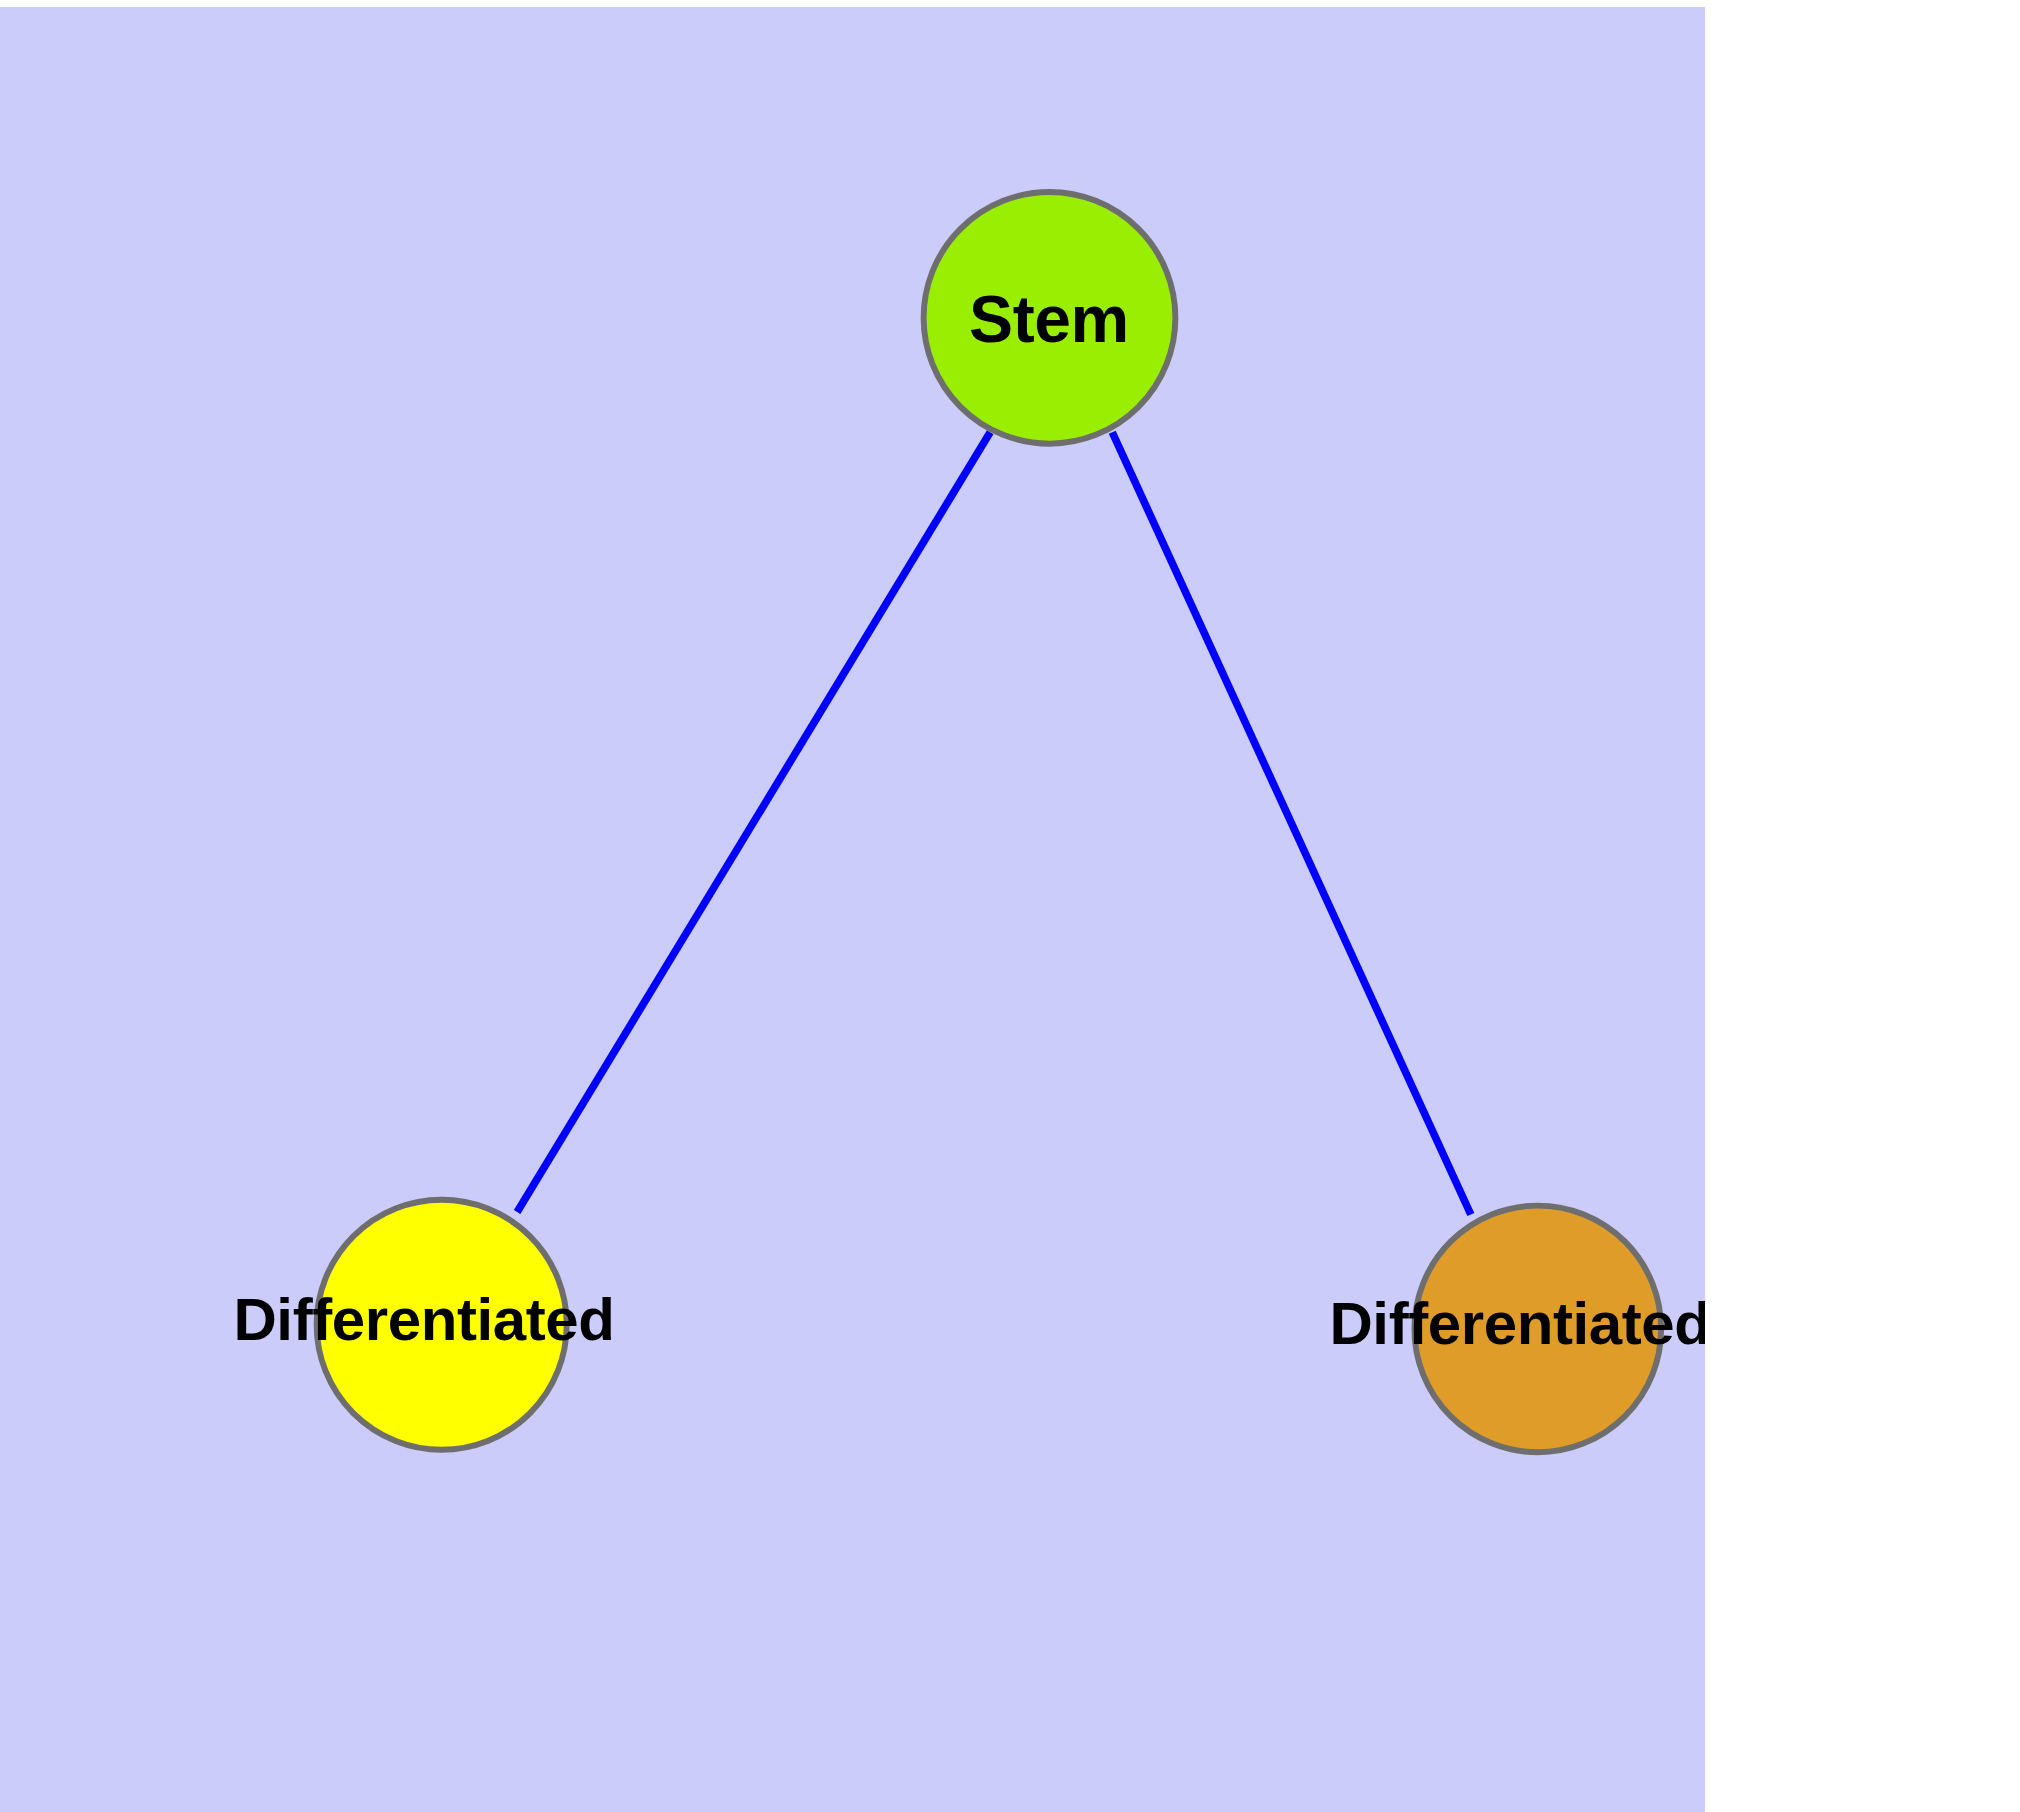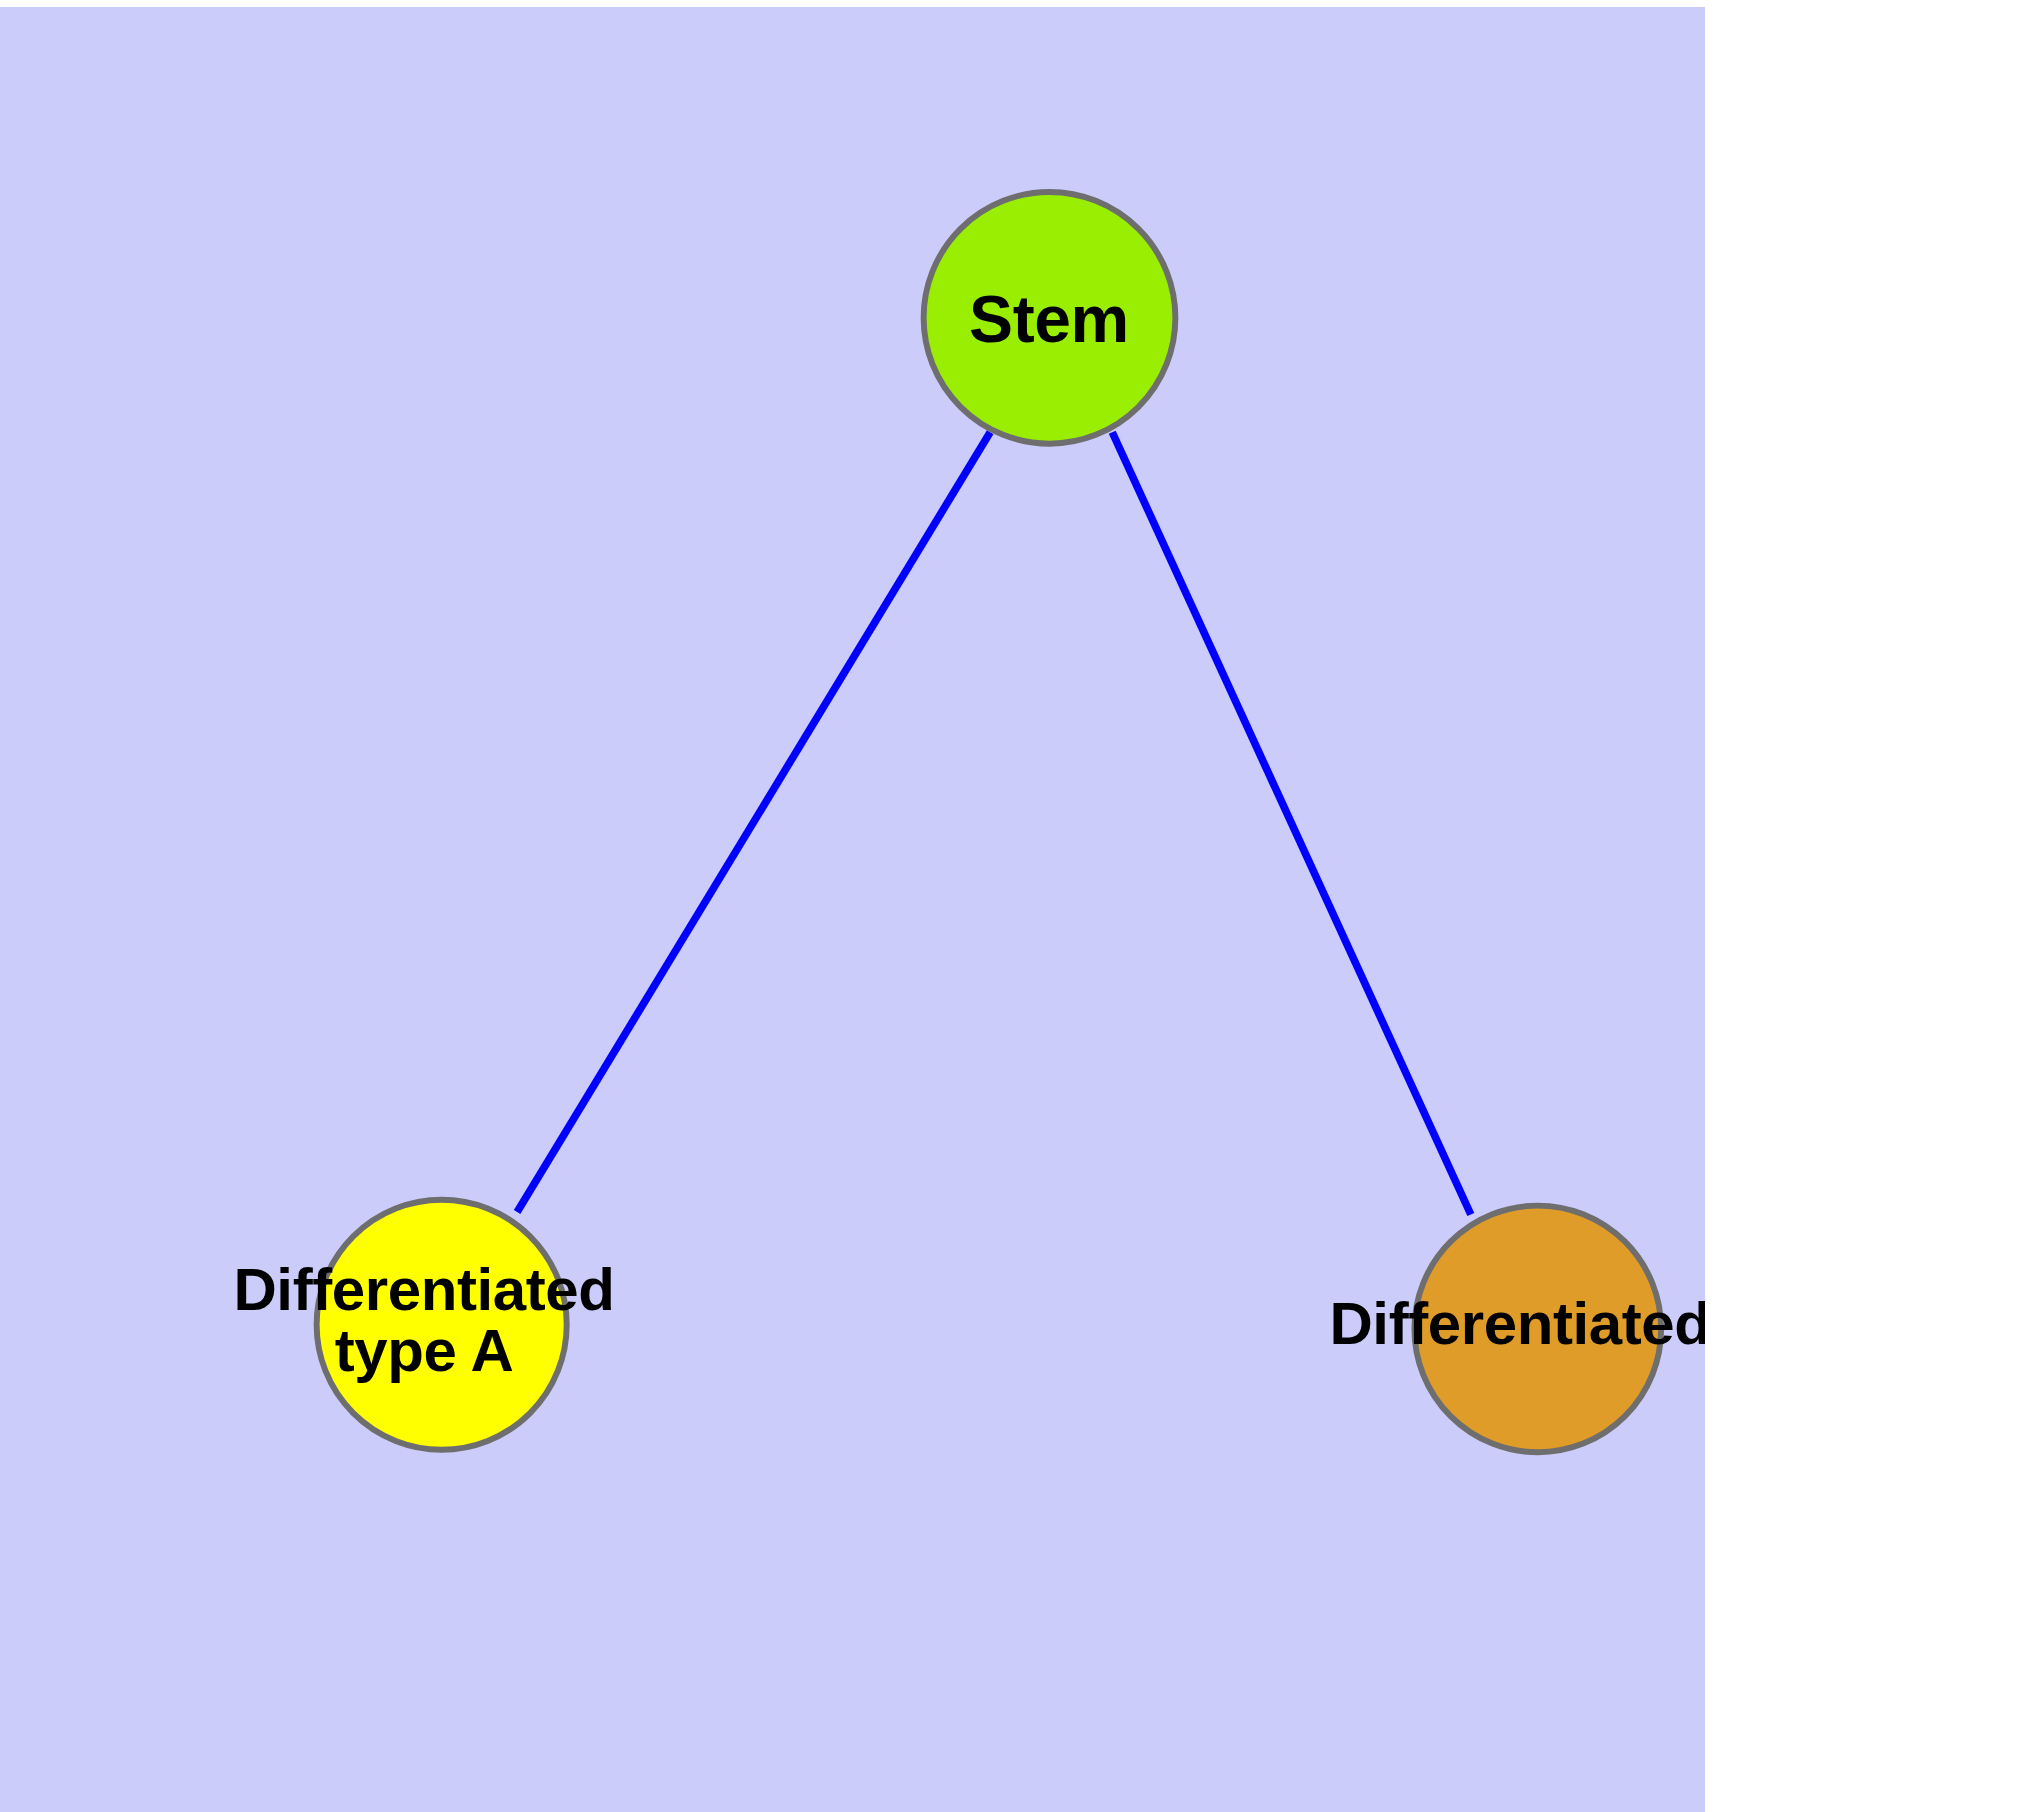--- a/index.html
+++ b/index.html
@@ -65,18 +65,18 @@
 
     <g>
       <circle cx="1238" cy="375" r="148.5" fill="#9aee02" stroke="#6e6e6e" stroke-width="7"></circle>
       <circle cx="521" cy="1563" r="147.5" fill="#ffff00" stroke="#6e6e6e" stroke-width="7"></circle>
       <circle cx="1814" cy="1568" r="145.5" fill="#e09c28" stroke="#6e6e6e" stroke-width="7"></circle>
     </g>
   </svg>
 
   <div class="node-label label-stem" style="left:1049px; top:320px;">Stem</div>
 
-  <div class="node-label label-child" style="left:424px; top:1320px;"><span>Differentiated</span><br><span>type A</span></div>
+  <div class="node-label label-child" style="left:424px; top:1320px;"><span>Differentiated</span><br></div>
 
   <div class="node-label label-child" style="left:1520px; top:1324px;"><span>Differentiated</span><br></div>
 
 </div>
 
 
 </body></html>

